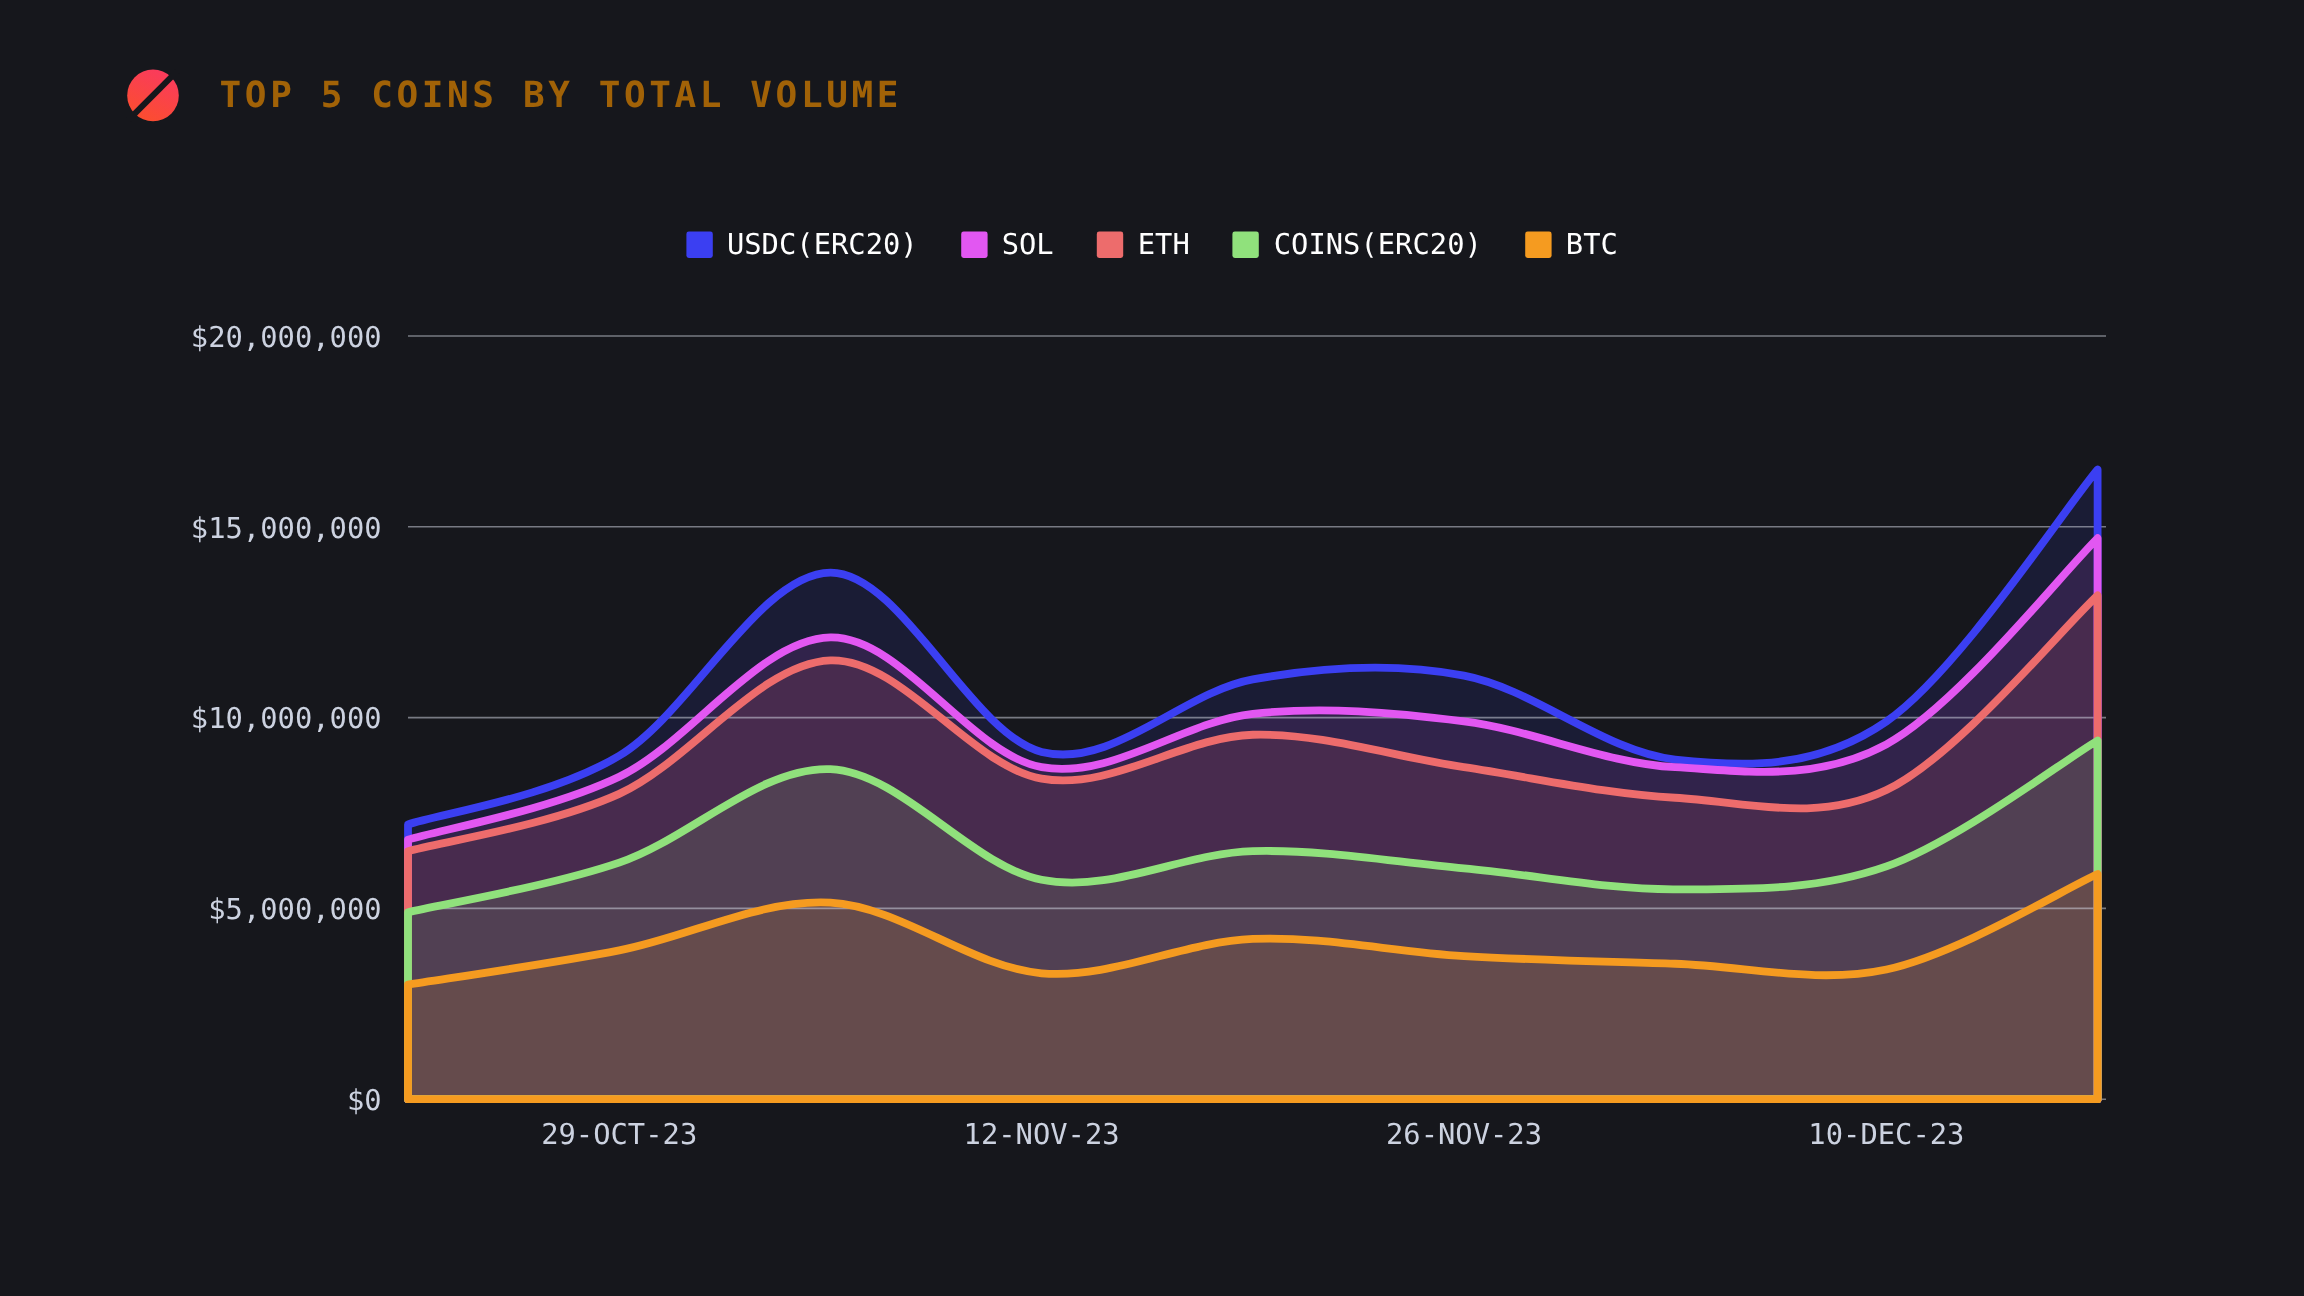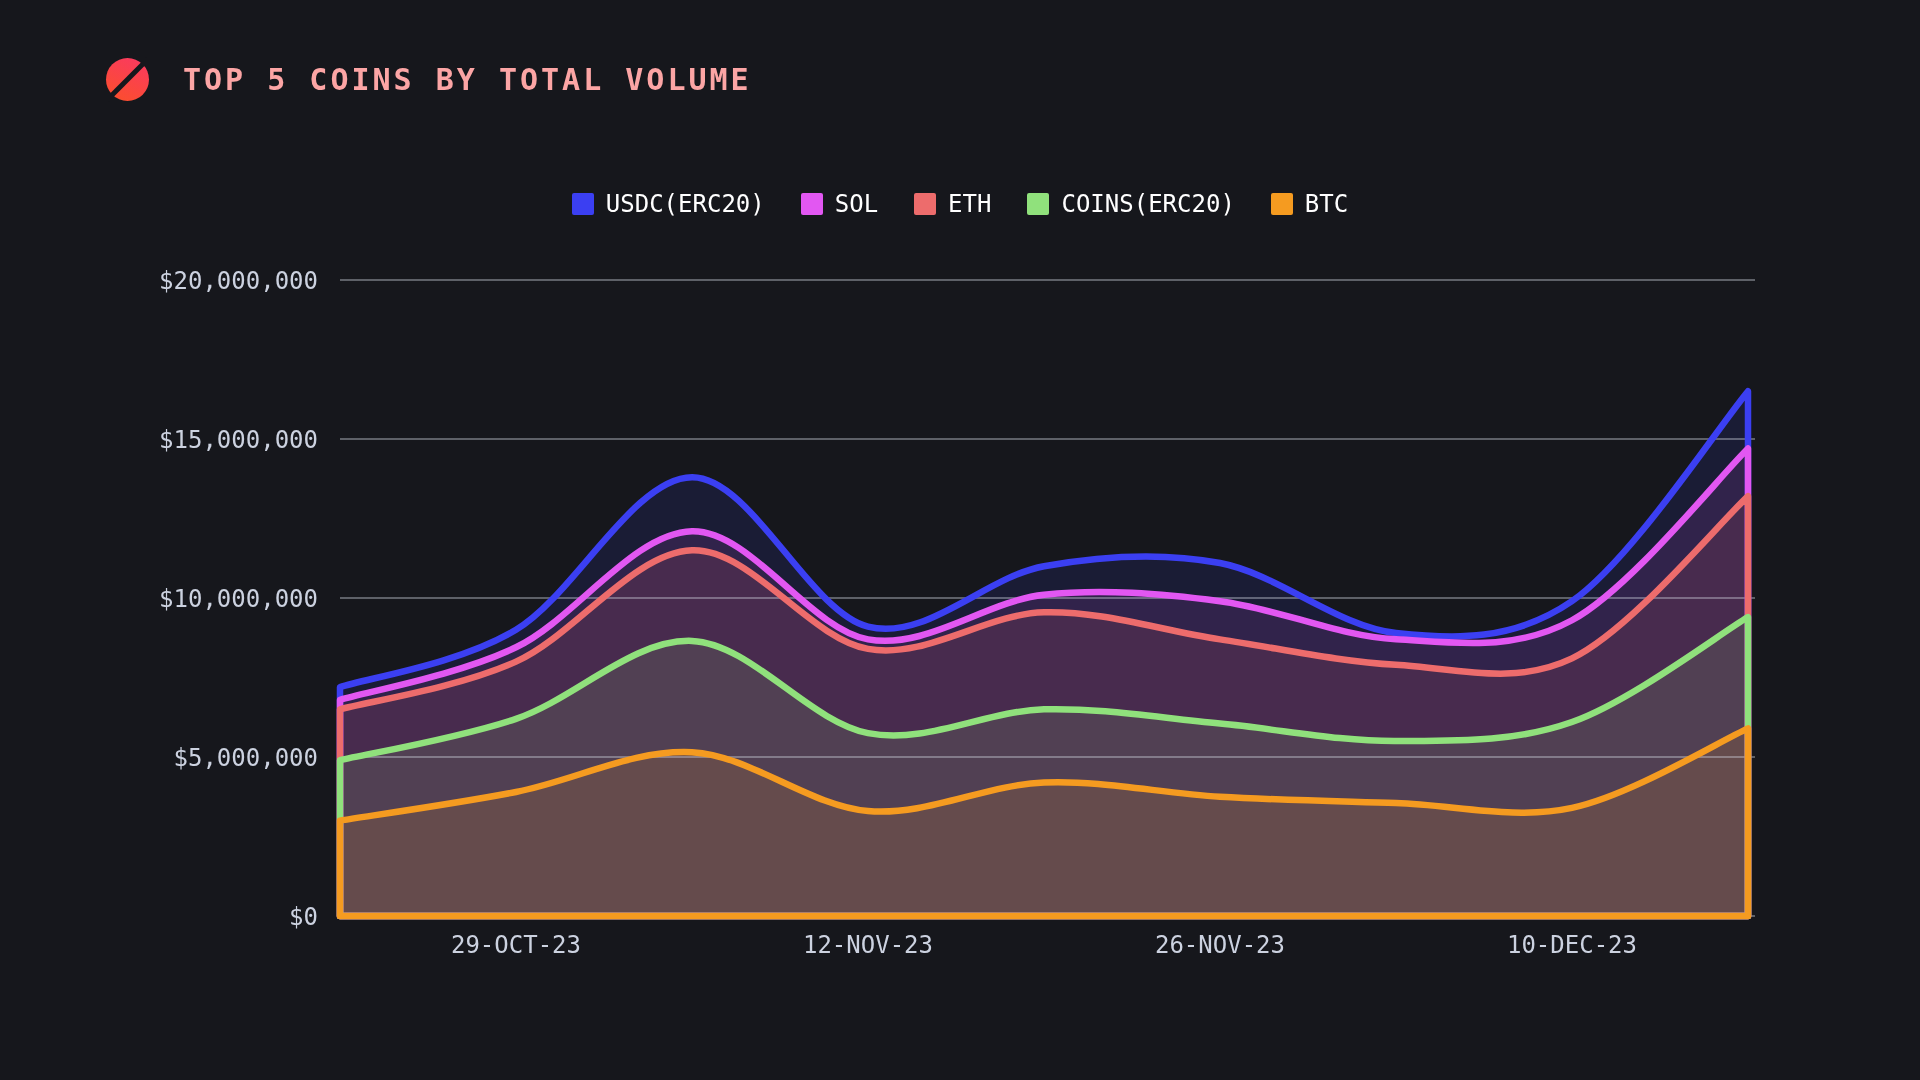--- a/index.html
+++ b/index.html
@@ -4,21 +4,21 @@
 <style>
   html,body{margin:0;padding:0;background:#16171c;}
   body{width:1920px;height:1080px;position:relative;overflow:hidden;
        font-family:"DejaVu Sans Mono",monospace;}
   .header{position:absolute;left:106px;top:58px;display:flex;align-items:center;gap:34px;}
   .logo{width:43px;height:43px;border-radius:50%;
         background:linear-gradient(205deg,#fa3a5f 8%,#fb4e2d 92%);
         position:relative;overflow:visible;}
   .logo .slash{position:absolute;left:-7px;top:19px;width:57px;height:5px;
         background:#16171c;transform:rotate(-45deg);}
-  .title{color:#fca5a5;font-size:30px;letter-spacing:3px;font-weight:bold;white-space:nowrap;}
+  .title{color:#a16207;font-size:30px;letter-spacing:3px;font-weight:bold;white-space:nowrap;}
   .legend{position:absolute;left:0;top:190px;width:1920px;display:flex;
           justify-content:center;align-items:center;gap:36px;}
   .legend-item{display:flex;align-items:center;gap:12px;cursor:pointer;}
   .legend-swatch{width:22px;height:22px;border-radius:2px;flex:0 0 auto;}
   .legend-label{color:#ffffff;font-size:24px;white-space:nowrap;}
   svg.chart{position:absolute;left:0;top:0;}
   text.ytick{fill:#ccd2e0;font-size:24px;font-family:"DejaVu Sans Mono",monospace;}
   text.xtick{fill:#ccd2e0;font-size:24px;font-family:"DejaVu Sans Mono",monospace;}
 </style>
 </head>

